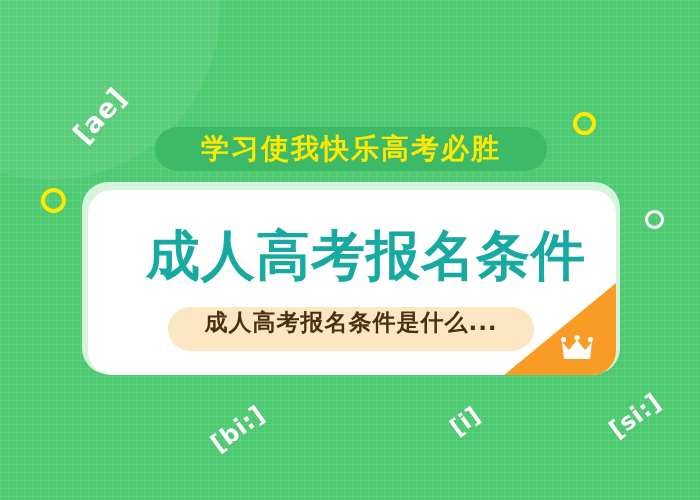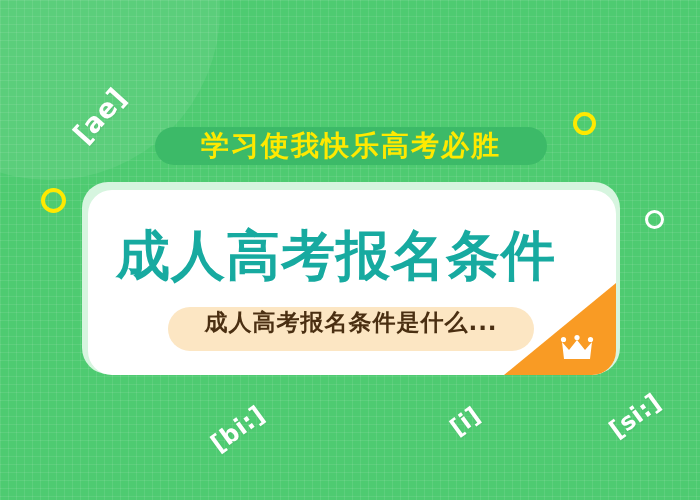--- a/index.html
+++ b/index.html
@@ -61,21 +61,21 @@
   }
   #ph-ae { left:68px;  top:100px; font-size:27px; transform:rotate(-48deg); }
   #ph-bi { left:208px; top:415px; font-size:24px; transform:rotate(-36deg); }
   #ph-i  { left:450px; top:408px; font-size:23px; transform:rotate(-36deg); }
   #ph-si { left:607px; top:402px; font-size:24px; transform:rotate(-36deg); }
 
   
   #top-pill {
     position:absolute;
     left:155px; top:127px;
-    width:392px; height:38px;
+    width:392px; height:44px;
     background:#3cba68;
     border-radius:26px;
     display:flex;
     align-items:center;
     justify-content:center;
   }
   #top-pill-text {
     color:#ffe900;
     font-size:28px;
     font-weight:bold;
@@ -97,21 +97,21 @@
     width:528px; height:185px;
     background:#ffffff;
     border-radius:24px;
     overflow:hidden;
   }
 
   #card-title {
     position:absolute;
     left:0; right:0;
     top:30px;
-    text-align:left;
+    text-align:center;
     color:#17aaa0;
     font-size:54px;
     font-weight:bold;
     letter-spacing:1px;
     font-family:"DejaVu Sans","Liberation Sans", sans-serif;
     white-space:nowrap;
     padding-left:28px;
   }
 
   

